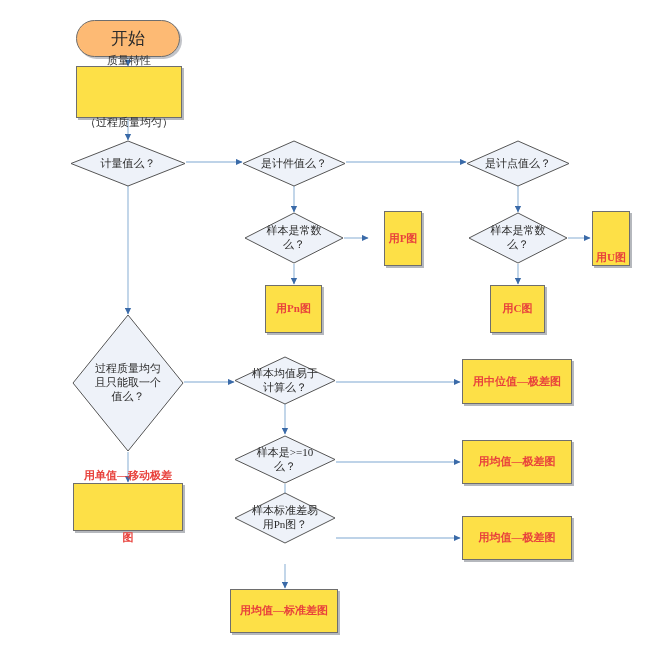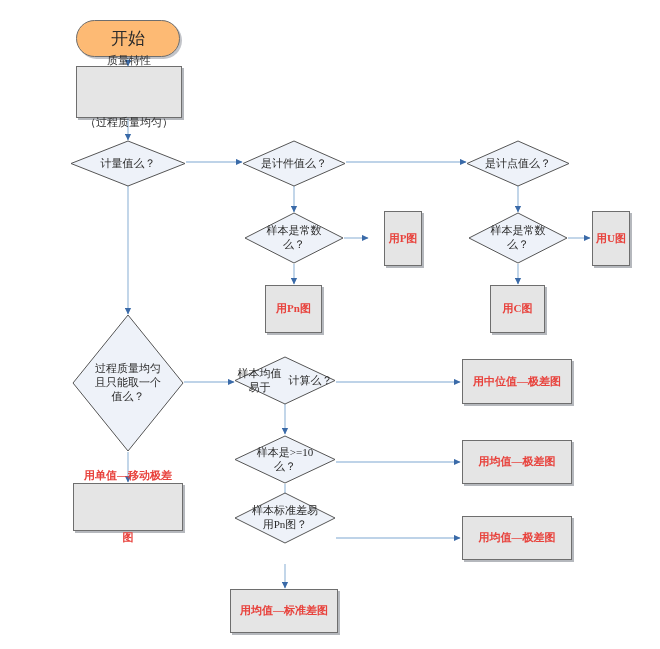--- a/index.html
+++ b/index.html
@@ -31,21 +31,21 @@
     position: absolute;
     box-sizing: border-box;
     display: flex;
     align-items: center;
     justify-content: center;
     text-align: center;
     line-height: 1.25;
   }
   
   .rect {
-    background: #e5e5e5;
+    background: #fde047;
     border: 1.5px solid #6e6e6e;
     box-shadow: 2px 2px 0 rgba(120,125,135,0.55);
     gap: 48px;
   }
   .rect .lbl {
     display: block;
     padding: 0 3px;
   }
   
   .stadium {
@@ -178,21 +178,21 @@
   </div>
 
   <div class="node rect" style="left:384px; top:211px; width:38px; height:55px;">
     <span class="lbl txt-red f11">用P图</span>
   </div>
 
   <div class="node rect" style="left:265px; top:285px; width:57px; height:48px;">
     <span class="lbl txt-red f11">用Pn图</span>
   </div>
 
-  <div class="node rect" style="left:592px; top:211px; width:38px; height:55px;">
+  <div class="node rect" style="left:592px; top:211px; width:38px; height:55px;align-items:flex-end;">
     <span class="lbl txt-red f11">用U图</span>
   </div>
 
   <div class="node rect" style="left:490px; top:285px; width:55px; height:48px;">
     <span class="lbl txt-red f11">用C图</span>
   </div>
 
   <div class="node diamond" style="left:72px; top:314px; width:112px; height:138px; flex-direction:column;">
     <svg class="dshape" viewBox="0 0 112 138" preserveAspectRatio="none">
       <polygon points="56,1 111,69 56,137 1,69" fill="#eef2f9" stroke="#555" stroke-width="1"></polygon>
@@ -200,21 +200,21 @@
     <span class="lbl txt-dark f10">过程质量均匀</span>
     <span class="lbl txt-dark f10">且只能取一个</span>
     <span class="lbl txt-dark f10">值么？</span>
   </div>
 
   <div class="node rect" style="left:73px; top:483px; width:110px; height:48px; flex-direction:column;">
     <span class="lbl txt-red f10">用单值—移动极差</span>
     <span class="lbl txt-red f10">图</span>
   </div>
 
-  <div class="node diamond" style="left:234px; top:356px; width:102px; height:49px; flex-direction:row;">
+  <div class="node diamond" style="left:234px; top:356px; width:102px; height:49px; flex-direction:column;">
     <svg class="dshape" viewBox="0 0 102 49" preserveAspectRatio="none">
       <polygon points="51,1 101,24.5 51,48 1,24.5" fill="#eef2f9" stroke="#555" stroke-width="1"></polygon>
     </svg>
     <span class="lbl txt-dark f10">样本均值易于</span>
     <span class="lbl txt-dark f10">计算么？</span>
   </div>
 
   <div class="node diamond" style="left:234px; top:435px; width:102px; height:49px; flex-direction:column;">
     <svg class="dshape" viewBox="0 0 102 49" preserveAspectRatio="none">
       <polygon points="51,1 101,24.5 51,48 1,24.5" fill="#eef2f9" stroke="#555" stroke-width="1"></polygon>

